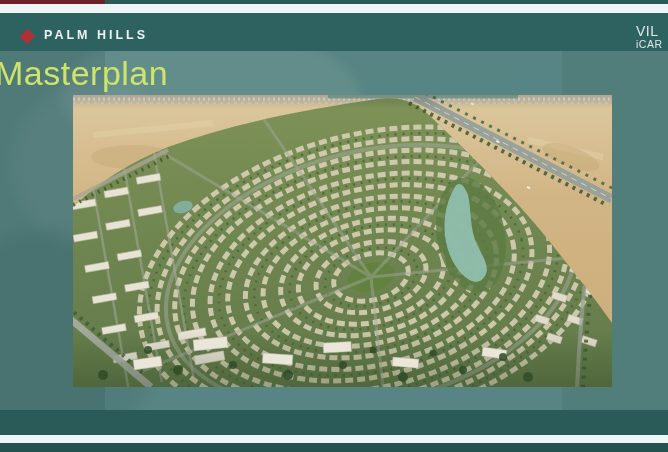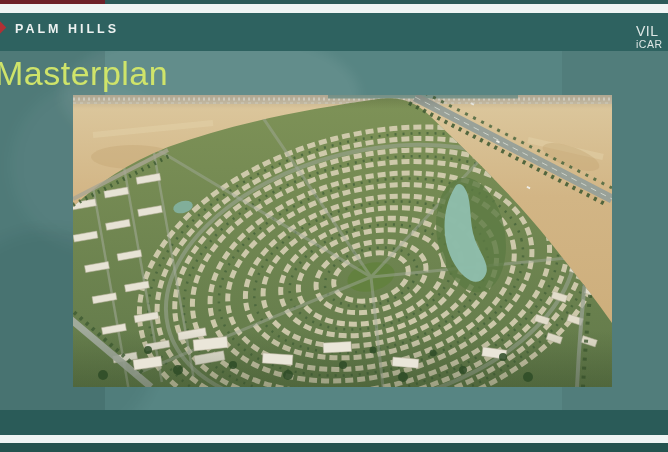--- a/index.html
+++ b/index.html
@@ -34,21 +34,21 @@
   .seam-left{left:0;top:0;width:105px;height:452px;background:rgba(8,34,34,0.10);}
   .seam-right{left:562px;top:0;width:106px;height:452px;background:rgba(8,34,34,0.08);}
 
   
   .top-row{left:0;top:0;width:668px;height:4px;background:#2b5a58;}
   .top-row-accent{left:0;top:0;width:105px;height:4px;background:var(--accent-maroon);}
   .stripe-top{left:0;top:4px;width:668px;height:9px;background:var(--stripe-white);}
   .header-band{left:0;top:13px;width:668px;height:38px;background:var(--band-dark);}
 
   
-  .brand{left:0;top:22px;height:20px;display:flex;align-items:flex-start;}
+  .brand{left:0;top:22px;height:20px;display:flex;align-items:flex-end;padding-left:29px;}
   .brand-diamond{
     width:11px;height:11px;background:var(--brand-red);
     transform:translateX(-7px) rotate(45deg);
   }
   .brand-label{
     color:var(--brand-white);
     font-size:12.5px;font-weight:700;letter-spacing:3px;
     margin-left:4px;white-space:nowrap;
   }
 

